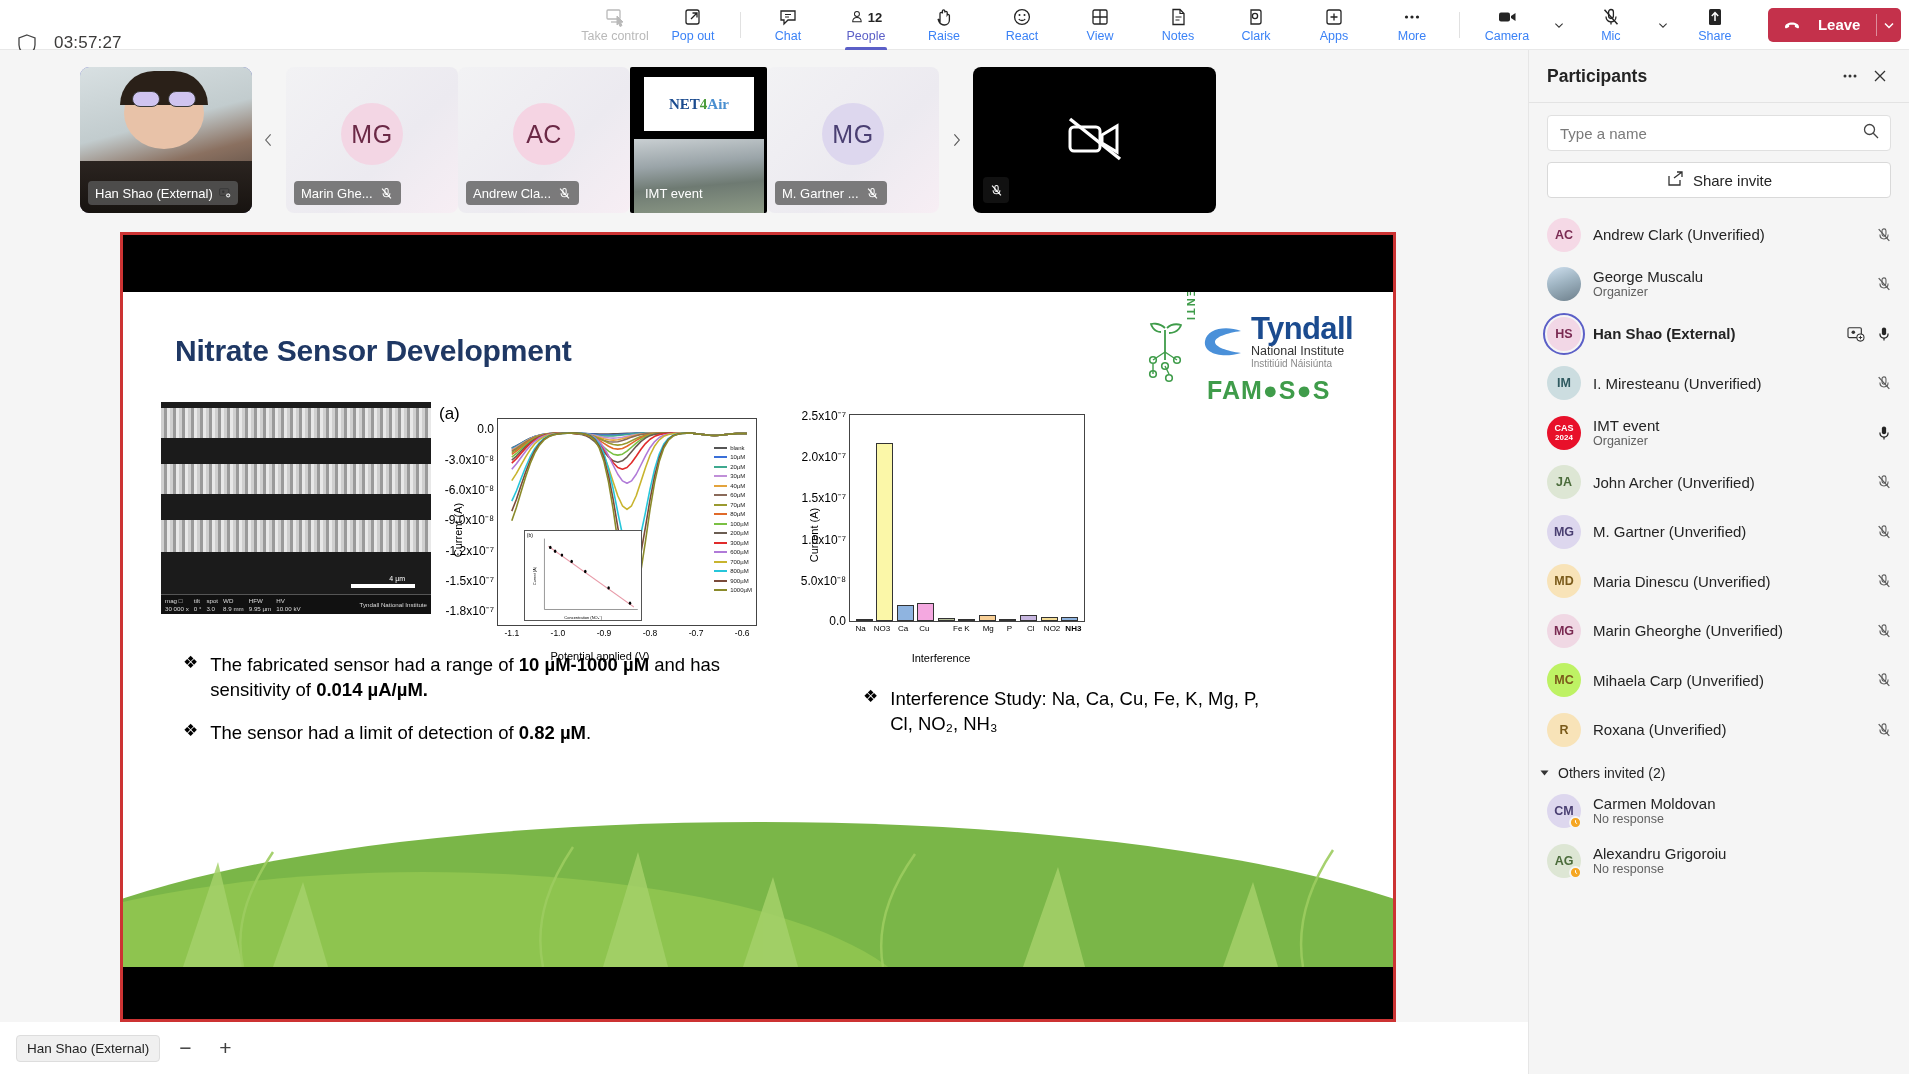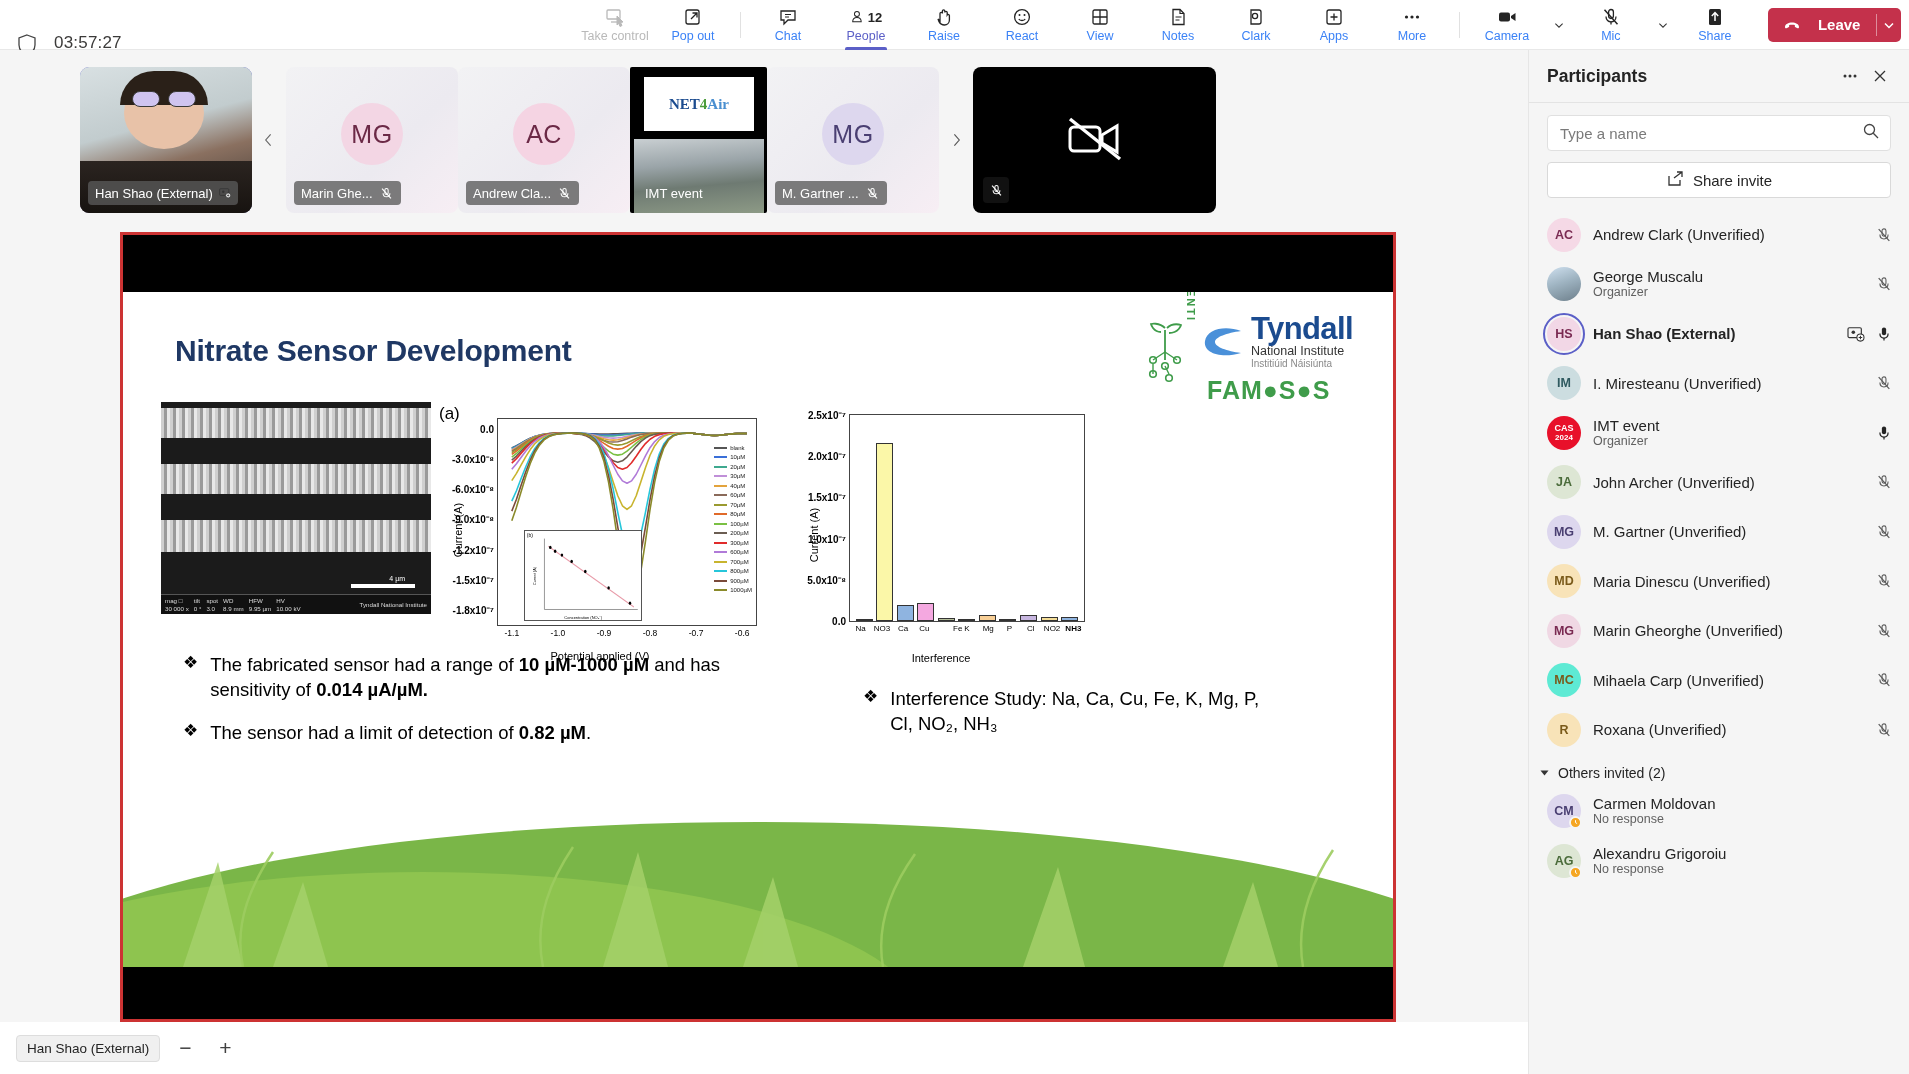--- a/index.html
+++ b/index.html
@@ -112,21 +112,21 @@
 
   
   .chart-a { position: absolute; left: 312px; top: 108px; width: 330px; height: 260px; }
   .chart-a .panel-label { position:absolute; left:4px; top:4px; font-size:17px; color:#000; }
   .axis-y-title {
     position:absolute; left:-4px; top:50%; transform: translateY(-50%) rotate(-90deg);
     font-size:11px; white-space:nowrap;
   }
   .axis-x-title { position:absolute; bottom:-2px; width:100%; text-align:center; font-size:11px;}
   .plotbox { position:absolute; left:62px; top:18px; right:8px; bottom:34px; border:1px solid #444; background:#fff;}
-  .ytick { position:absolute; right:calc(100% + 4px); font-size:10px; white-space:nowrap; transform: translateY(-50%); font-weight: bold;}
+  .ytick { position:absolute; right:calc(100% + 4px); font-size:12px; white-space:nowrap; transform: translateY(-50%);}
   .xtick { position:absolute; top:calc(100% + 3px); font-size:8.5px; transform: translateX(-50%);}
   .legend-a { position:absolute; right:4px; top:24px; display:flex; flex-direction:column; gap:0px;}
   .legend-a .row { display:flex; align-items:center; gap:3px; height:9.5px;}
   .legend-a .sw { width:13px; height:2px;}
   .legend-a .lt { font-size:6px; color:#222;}
   .inset {
     position:absolute; left:10%; bottom:4px; width:46%; height:44%;
     border:1px solid #555; background:#fff;
   }
   .inset .ttl { position:absolute; left:2px; top:1px; font-size:5px;}
@@ -916,21 +916,21 @@
       <div class="picons">
 
         <svg width="18" height="18" viewBox="0 0 22 22">
               <rect x="8.6" y="3.5" width="4.8" height="9" rx="2.4" fill="none" stroke="#5a5a5a" stroke-width="1.3"></rect>
               <path d="M6 10.5 C6 14 8.4 15.8 11 15.8 C13.6 15.8 16 14 16 10.5" fill="none" stroke="#5a5a5a" stroke-width="1.3"></path>
               <path d="M4.5 3.8 L17.5 18.2" stroke="#5a5a5a" stroke-width="1.5"></path>
             </svg>
       </div>
         </div>
         <div class="prow">
-      <div class="pav" style="background:#5eead4;color:#7a5a1a">MC</div>
+      <div class="pav" style="background:#bef264;color:#7a5a1a">MC</div>
       <div class="pinfo">
         <div class="pname">Mihaela Carp (Unverified)</div>
 
       </div>
       <div class="picons">
 
         <svg width="18" height="18" viewBox="0 0 22 22">
               <rect x="8.6" y="3.5" width="4.8" height="9" rx="2.4" fill="none" stroke="#5a5a5a" stroke-width="1.3"></rect>
               <path d="M6 10.5 C6 14 8.4 15.8 11 15.8 C13.6 15.8 16 14 16 10.5" fill="none" stroke="#5a5a5a" stroke-width="1.3"></path>
               <path d="M4.5 3.8 L17.5 18.2" stroke="#5a5a5a" stroke-width="1.5"></path>

